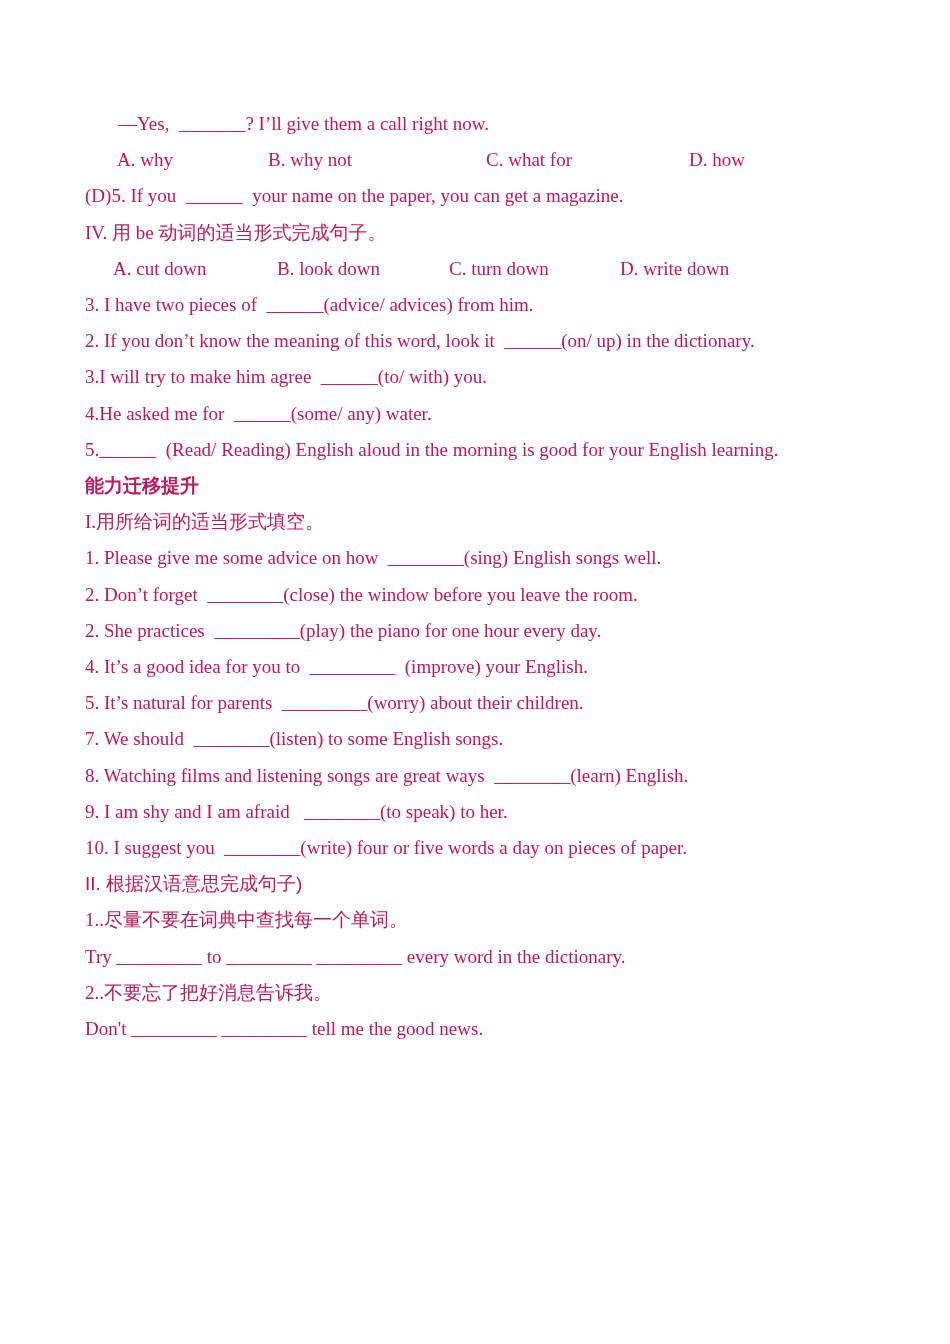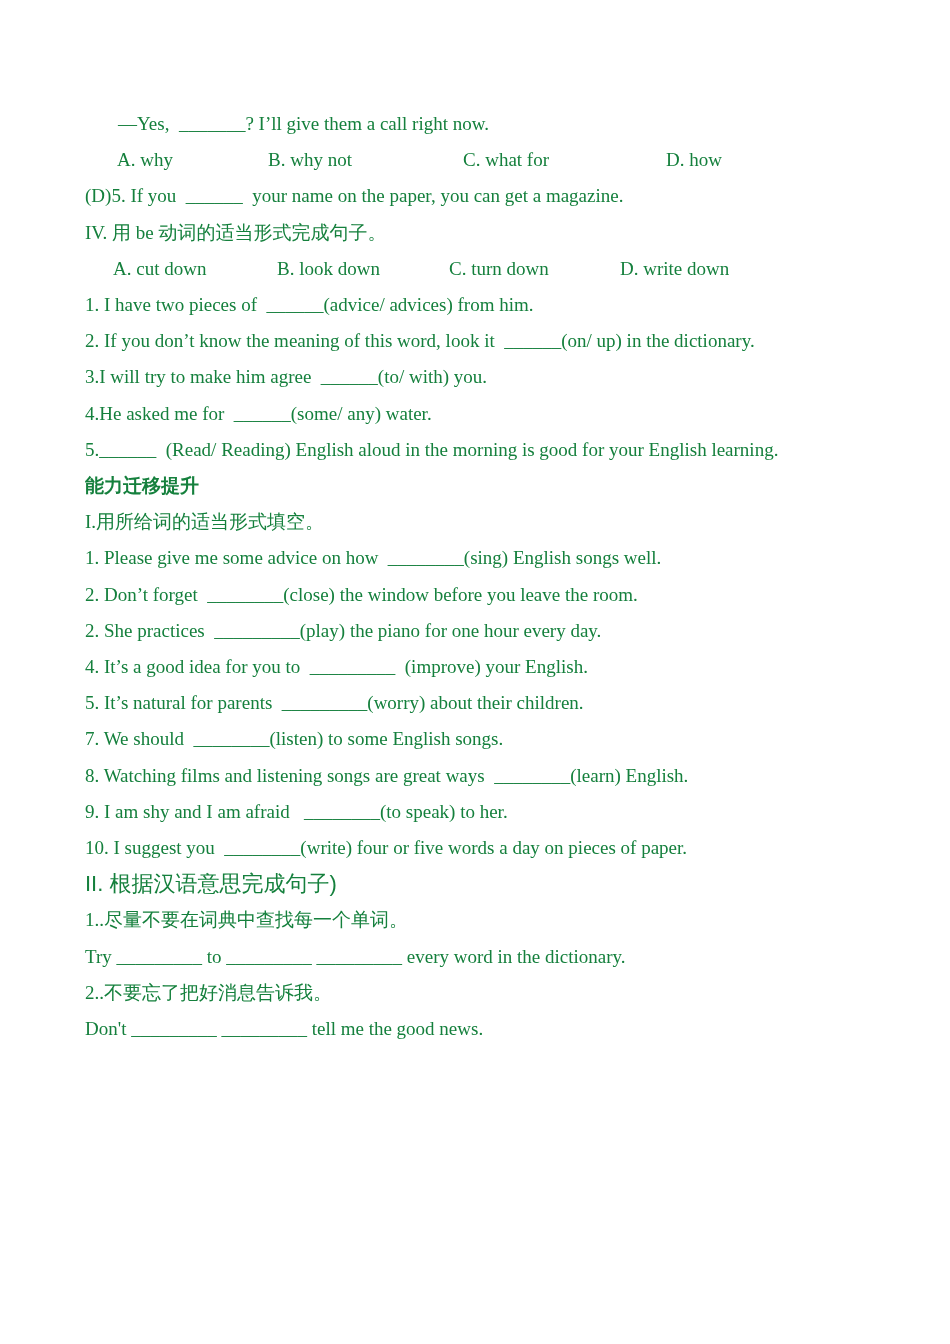--- a/index.html
+++ b/index.html
@@ -20,60 +20,60 @@
     top: 106px;
     left: 85px;
     right: 20px;
   }
   .line {
     margin: 0;
     padding: 0;
     font-family: "Liberation Serif", serif;
     font-size: 19px;
     line-height: 36.2px;
-    color: #15803d;
+    color: #be185d;
     white-space: pre;
   }
   .indent-reply { padding-left: 33px; }
   .indent-opt1  { padding-left: 32px; }
   .indent-opt2  { padding-left: 28px; }
   .opt { display: inline-block; white-space: pre; }
   .w-q4a { width: 151px; }
   .w-q4b { width: 195px; }
-  .w-q4c { width: 203px; }
+  .w-q4c { width: 203px; margin-left: 23px; }
   .w-q5a { width: 164px; }
   .w-q5b { width: 172px; }
   .w-q5c { width: 171px; }
   .heading-bold-sans {
     font-family: "Liberation Sans", sans-serif;
     font-weight: bold;
     font-size: 19px;
   }
   .heading-sans {
     font-family: "Liberation Sans", sans-serif;
     font-weight: normal;
-    font-size: 22px;
+    font-size: 19px;
   }
 </style>
 </head>
 <body>
 
 <div class="doc-page">
   <div class="doc-body">
 
     <p class="line indent-reply">—Yes,  _______? I’ll give them a call right now.</p>
 
     <p class="line indent-opt1"><span class="opt w-q4a">A. why</span><span class="opt w-q4b">B. why not</span><span class="opt w-q4c">C. what for</span><span class="opt">D. how</span></p>
 
     <p class="line">(D)5. If you  ______  your name on the paper, you can get a magazine.</p>
 
     <p class="line">IV. 用 be 动词的适当形式完成句子。</p>
 
     <p class="line indent-opt2"><span class="opt w-q5a">A. cut down</span><span class="opt w-q5b">B. look down</span><span class="opt w-q5c">C. turn down</span><span class="opt">D. write down</span></p>
-    <p class="line">1. I have two pieces of  ______(advice/ advices) from him.</p>
+    <p class="line">3. I have two pieces of  ______(advice/ advices) from him.</p>
     <p class="line">2. If you don’t know the meaning of this word, look it  ______(on/ up) in the dictionary.</p>
     <p class="line">3.I will try to make him agree  ______(to/ with) you.</p>
     <p class="line">4.He asked me for  ______(some/ any) water.</p>
     <p class="line">5.______  (Read/ Reading) English aloud in the morning is good for your English learning.</p>
 
     <p class="line heading-bold-sans">能力迁移提升</p>
 
     <p class="line">I.用所给词的适当形式填空。</p>
     <p class="line">1. Please give me some advice on how  ________(sing) English songs well.</p>
     <p class="line">2. Don’t forget  ________(close) the window before you leave the room.</p>

